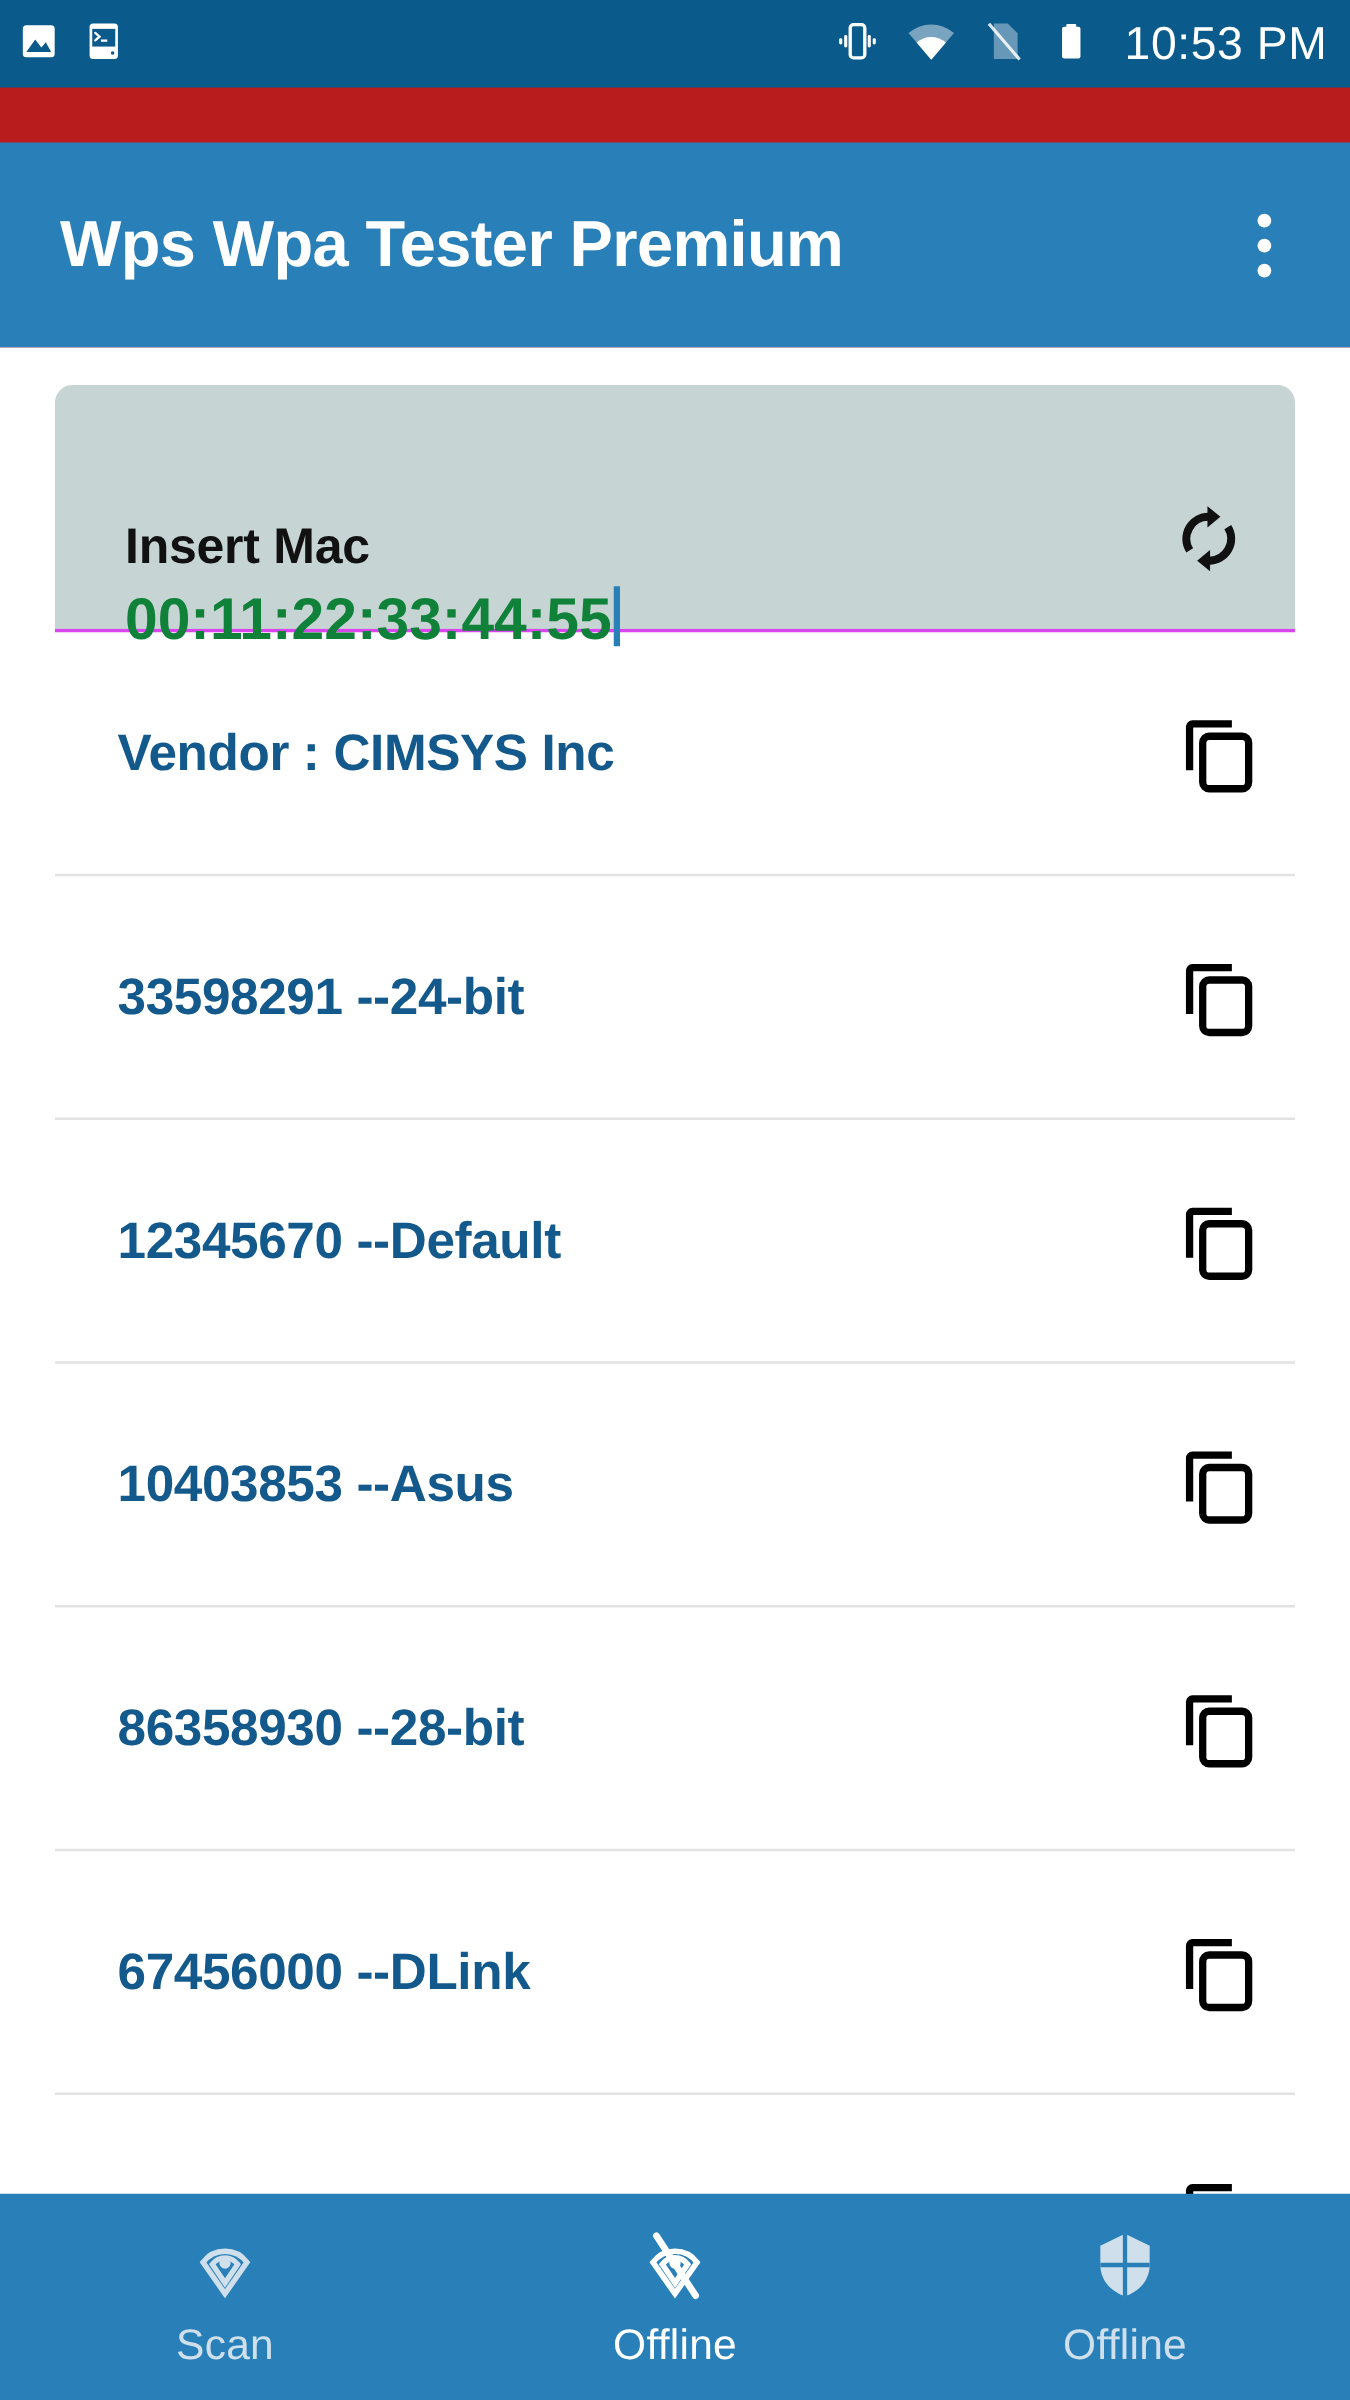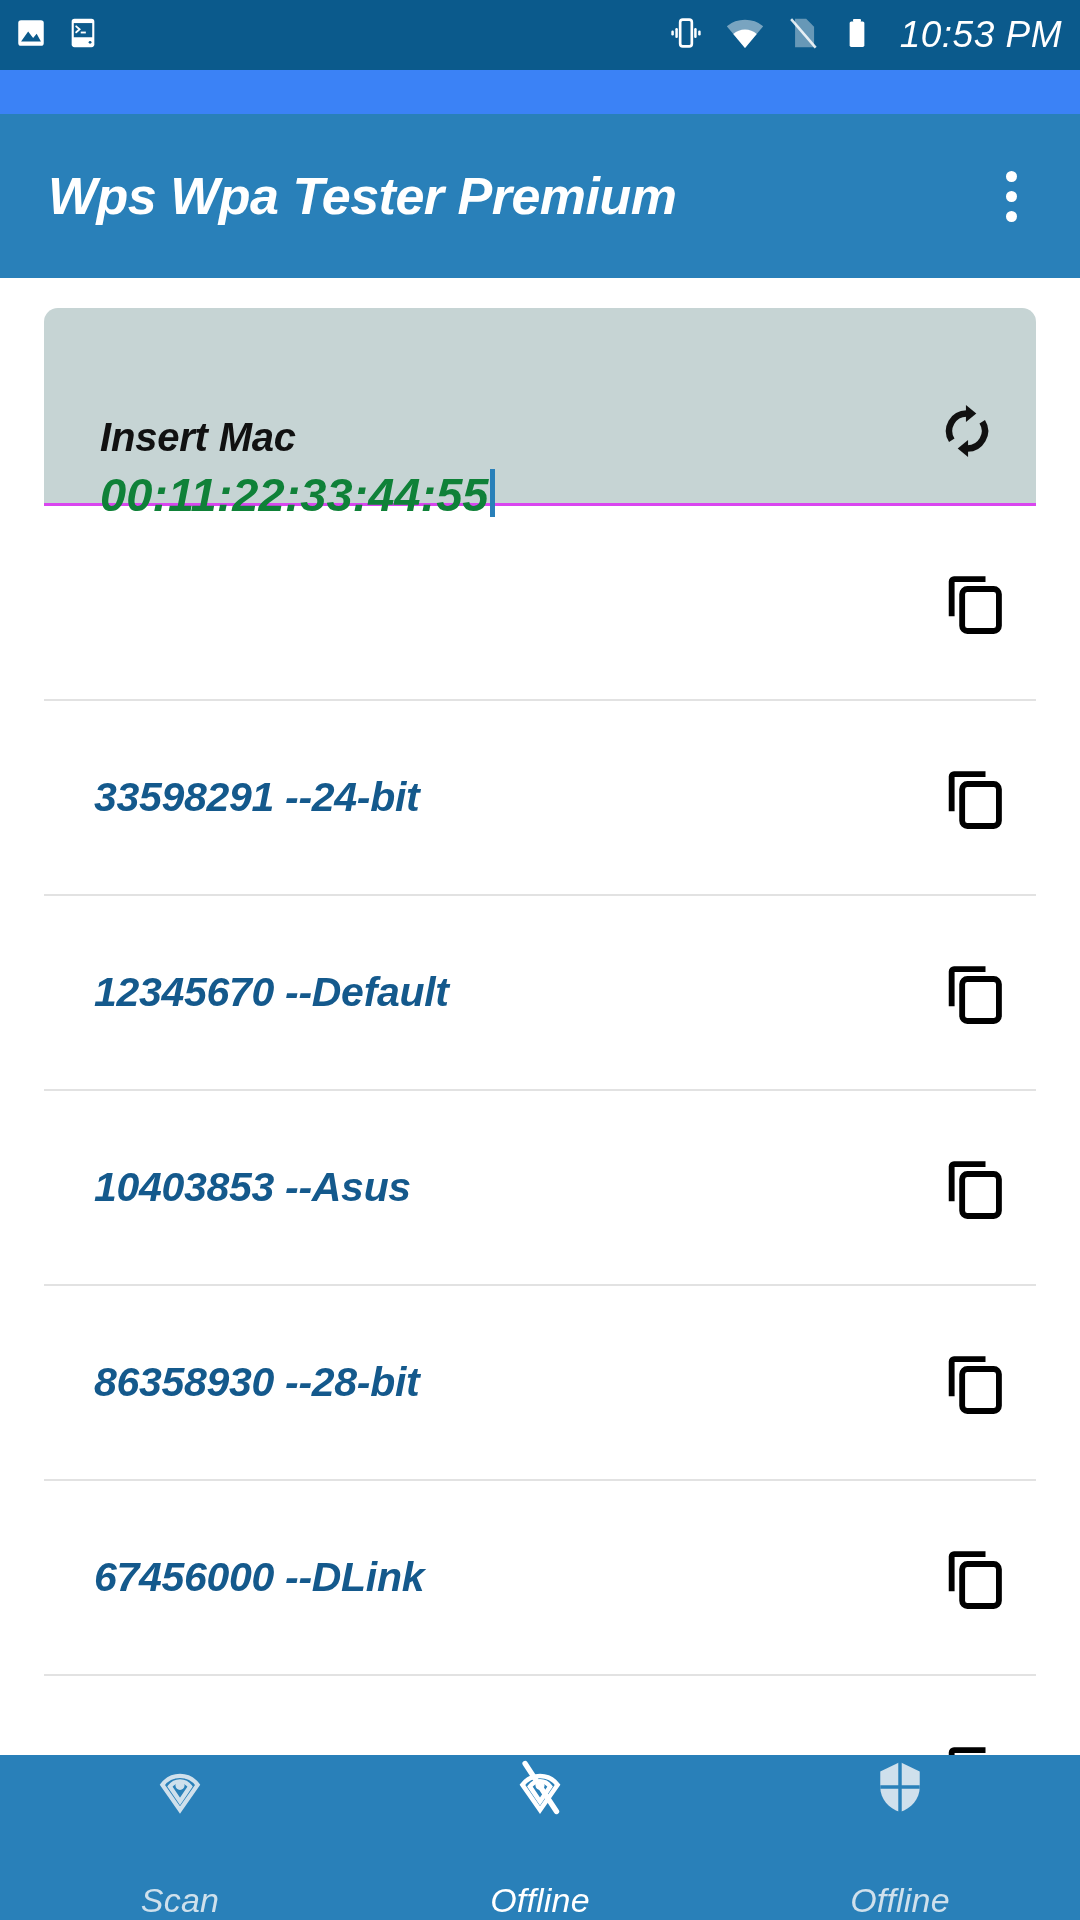--- a/index.html
+++ b/index.html
@@ -9,24 +9,23 @@
     height: 1920px;
     background: #ffffff;
     font-family: "Liberation Sans", sans-serif;
     overflow: hidden;
   }
 
   #screen {
     position: relative;
     width: 1080px;
     height: 1920px;
-    background: #3b82f6;
+    background: #b91c1c;
     display: flex;
     flex-direction: column;
-    font-style: italic;
   }
 
   
   .status-bar {
     height: 70px;
     background: #0b5a8c;
     display: flex;
     align-items: center;
     padding: 0 18px 0 14px;
     flex: 0 0 auto;
@@ -193,21 +192,21 @@
     display: flex;
     align-items: center;
     z-index: 5;
   }
   .nav-item {
     flex: 1 1 0;
     height: 100%;
     display: flex;
     flex-direction: column;
     align-items: center;
-    justify-content: space-between;
+    justify-content: center;
     gap: 8px;
   }
   .nav-icon { display: block; }
   .nav-label {
     font-size: 34px;
     font-weight: 400;
     letter-spacing: 0.2px;
   }
   .nav-item.inactive .nav-label { color: #cfe0ec; }
   .nav-item.active .nav-label { color: #ffffff; }
@@ -291,20 +290,21 @@
           <path d="M11.6 1.9 L15.6 5.2 L11.6 8.5 Z" fill="#111111"></path>
           <path d="M12 18.8 A6.8 6.8 0 0 0 17.9 8.4" fill="none" stroke="#111111" stroke-width="2.5" stroke-linecap="butt"></path>
           <path d="M12.4 22.1 L8.4 18.8 L12.4 15.5 Z" fill="#111111"></path>
         </svg>
       </div>
     </div>
 
     <div class="pin-list">
 
       <div class="pin-row">
+        <span class="pin-text">Vendor : CIMSYS Inc</span>
         <span class="copy-btn">
           <svg width="70" height="70" viewBox="0 0 24 24">
             <path d="M4 16.5 V4.6 A0.8 0.8 0 0 1 4.8 3.8 H15.6" fill="none" stroke="#000000" stroke-width="2"></path>
             <rect x="7.6" y="7.2" width="12.6" height="14.4" rx="1.8" fill="none" stroke="#000000" stroke-width="2"></rect>
           </svg>
         </span>
       </div>
 
       <div class="pin-row">
         <span class="pin-text">33598291 --24-bit</span>

